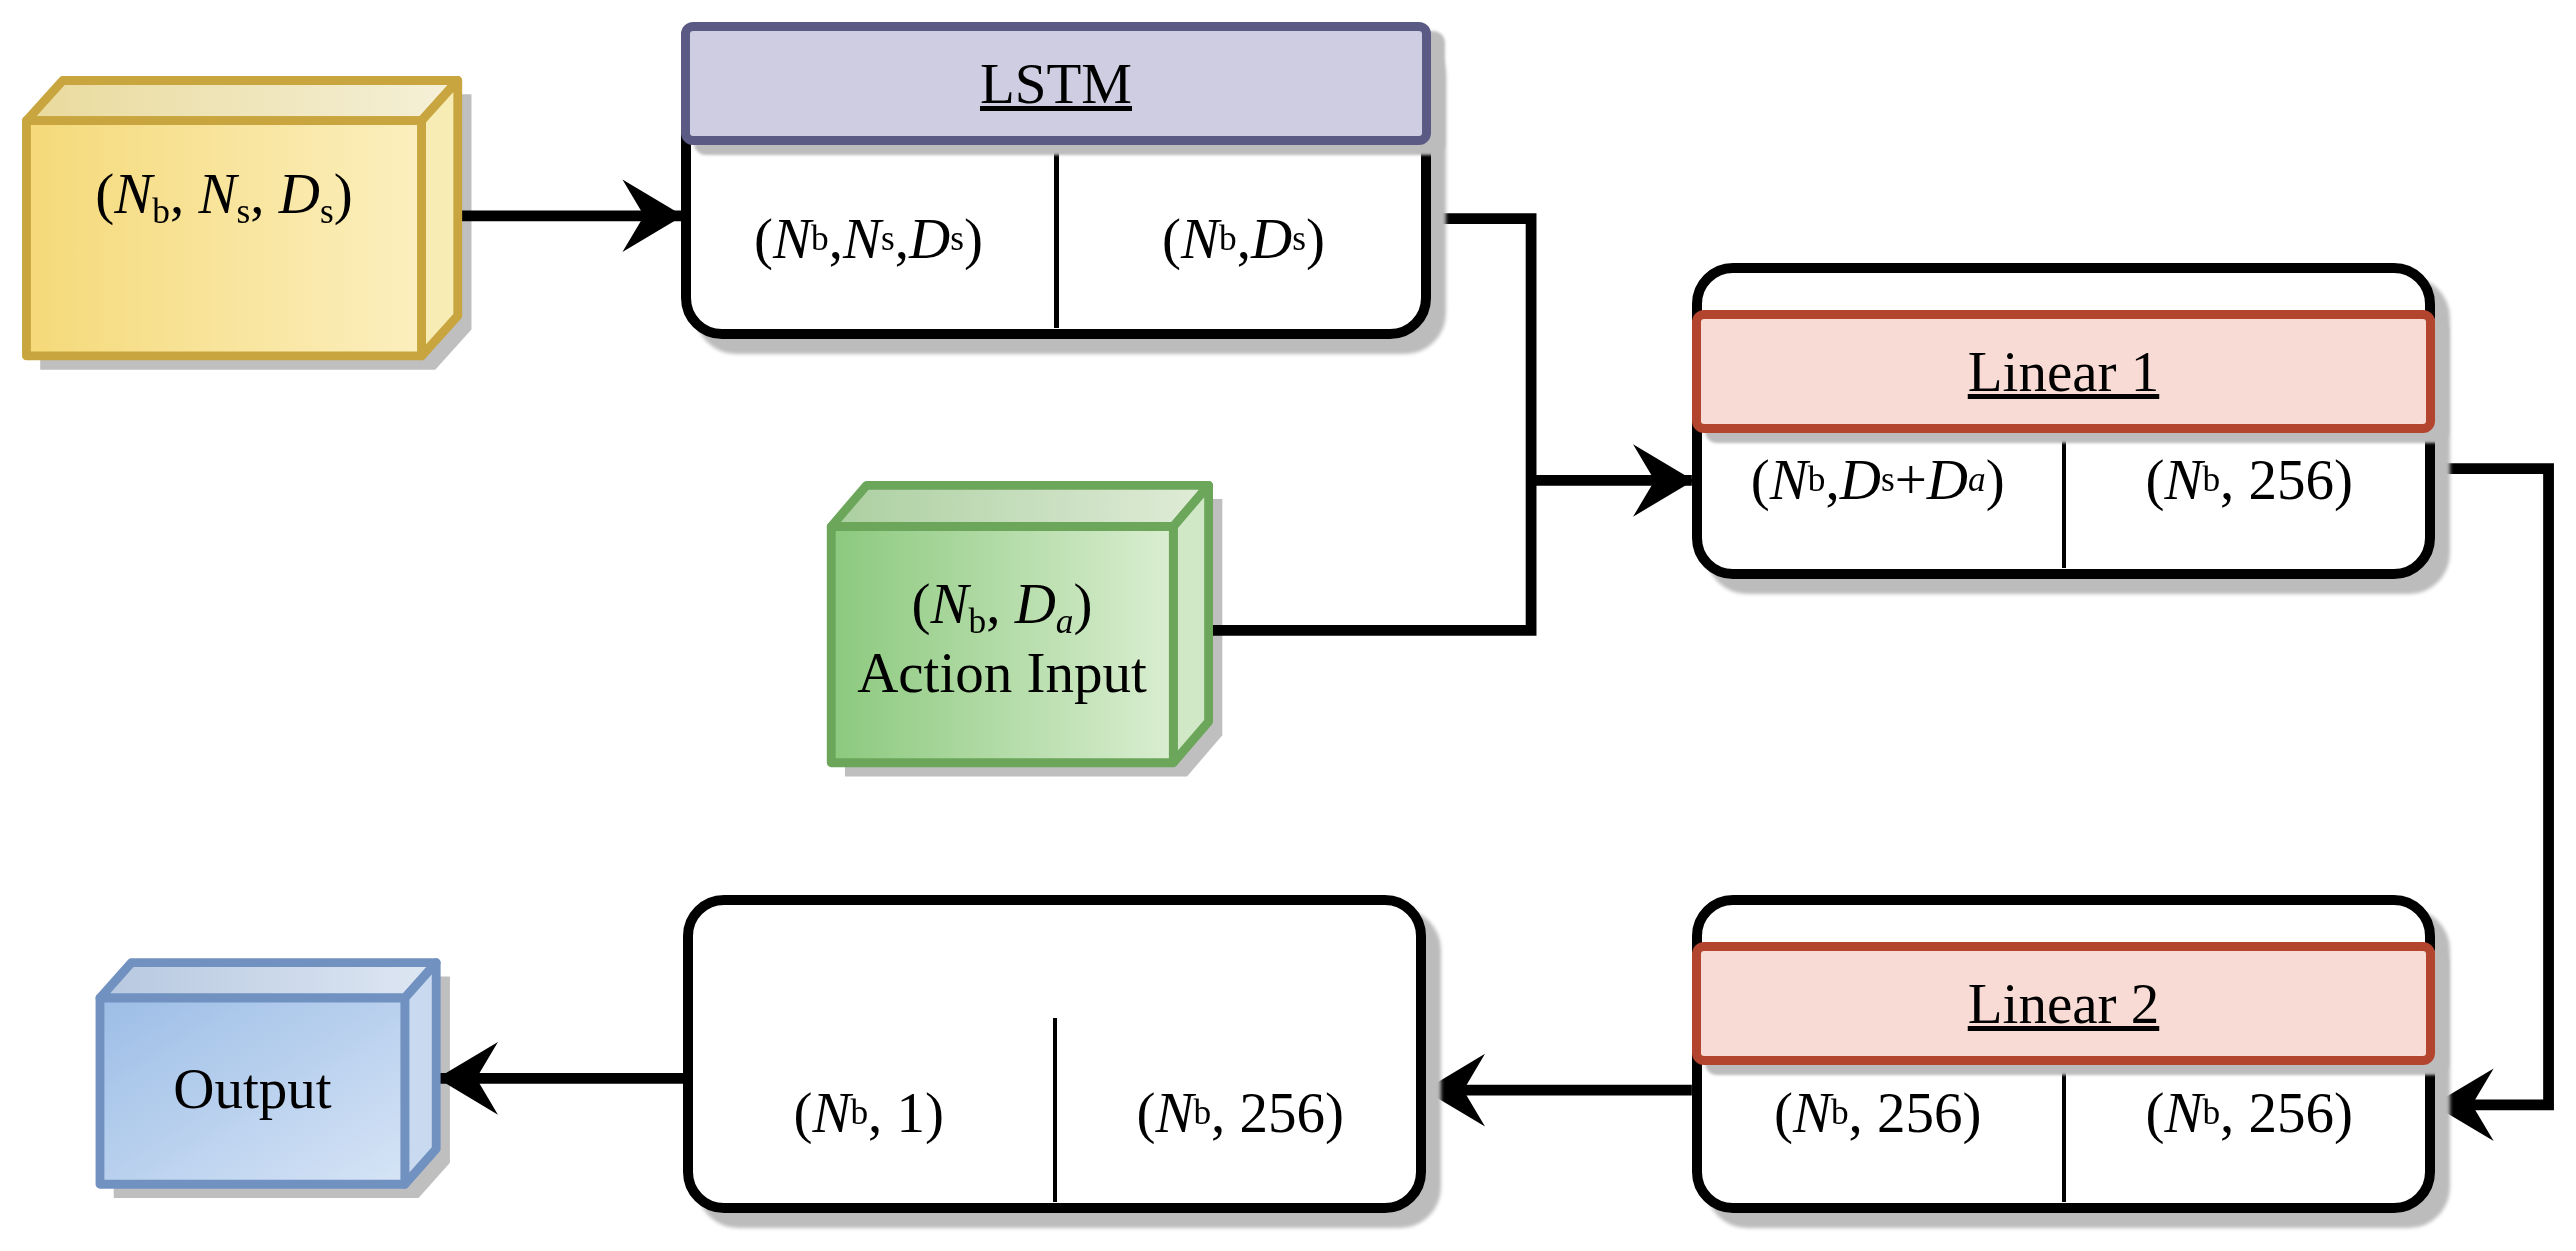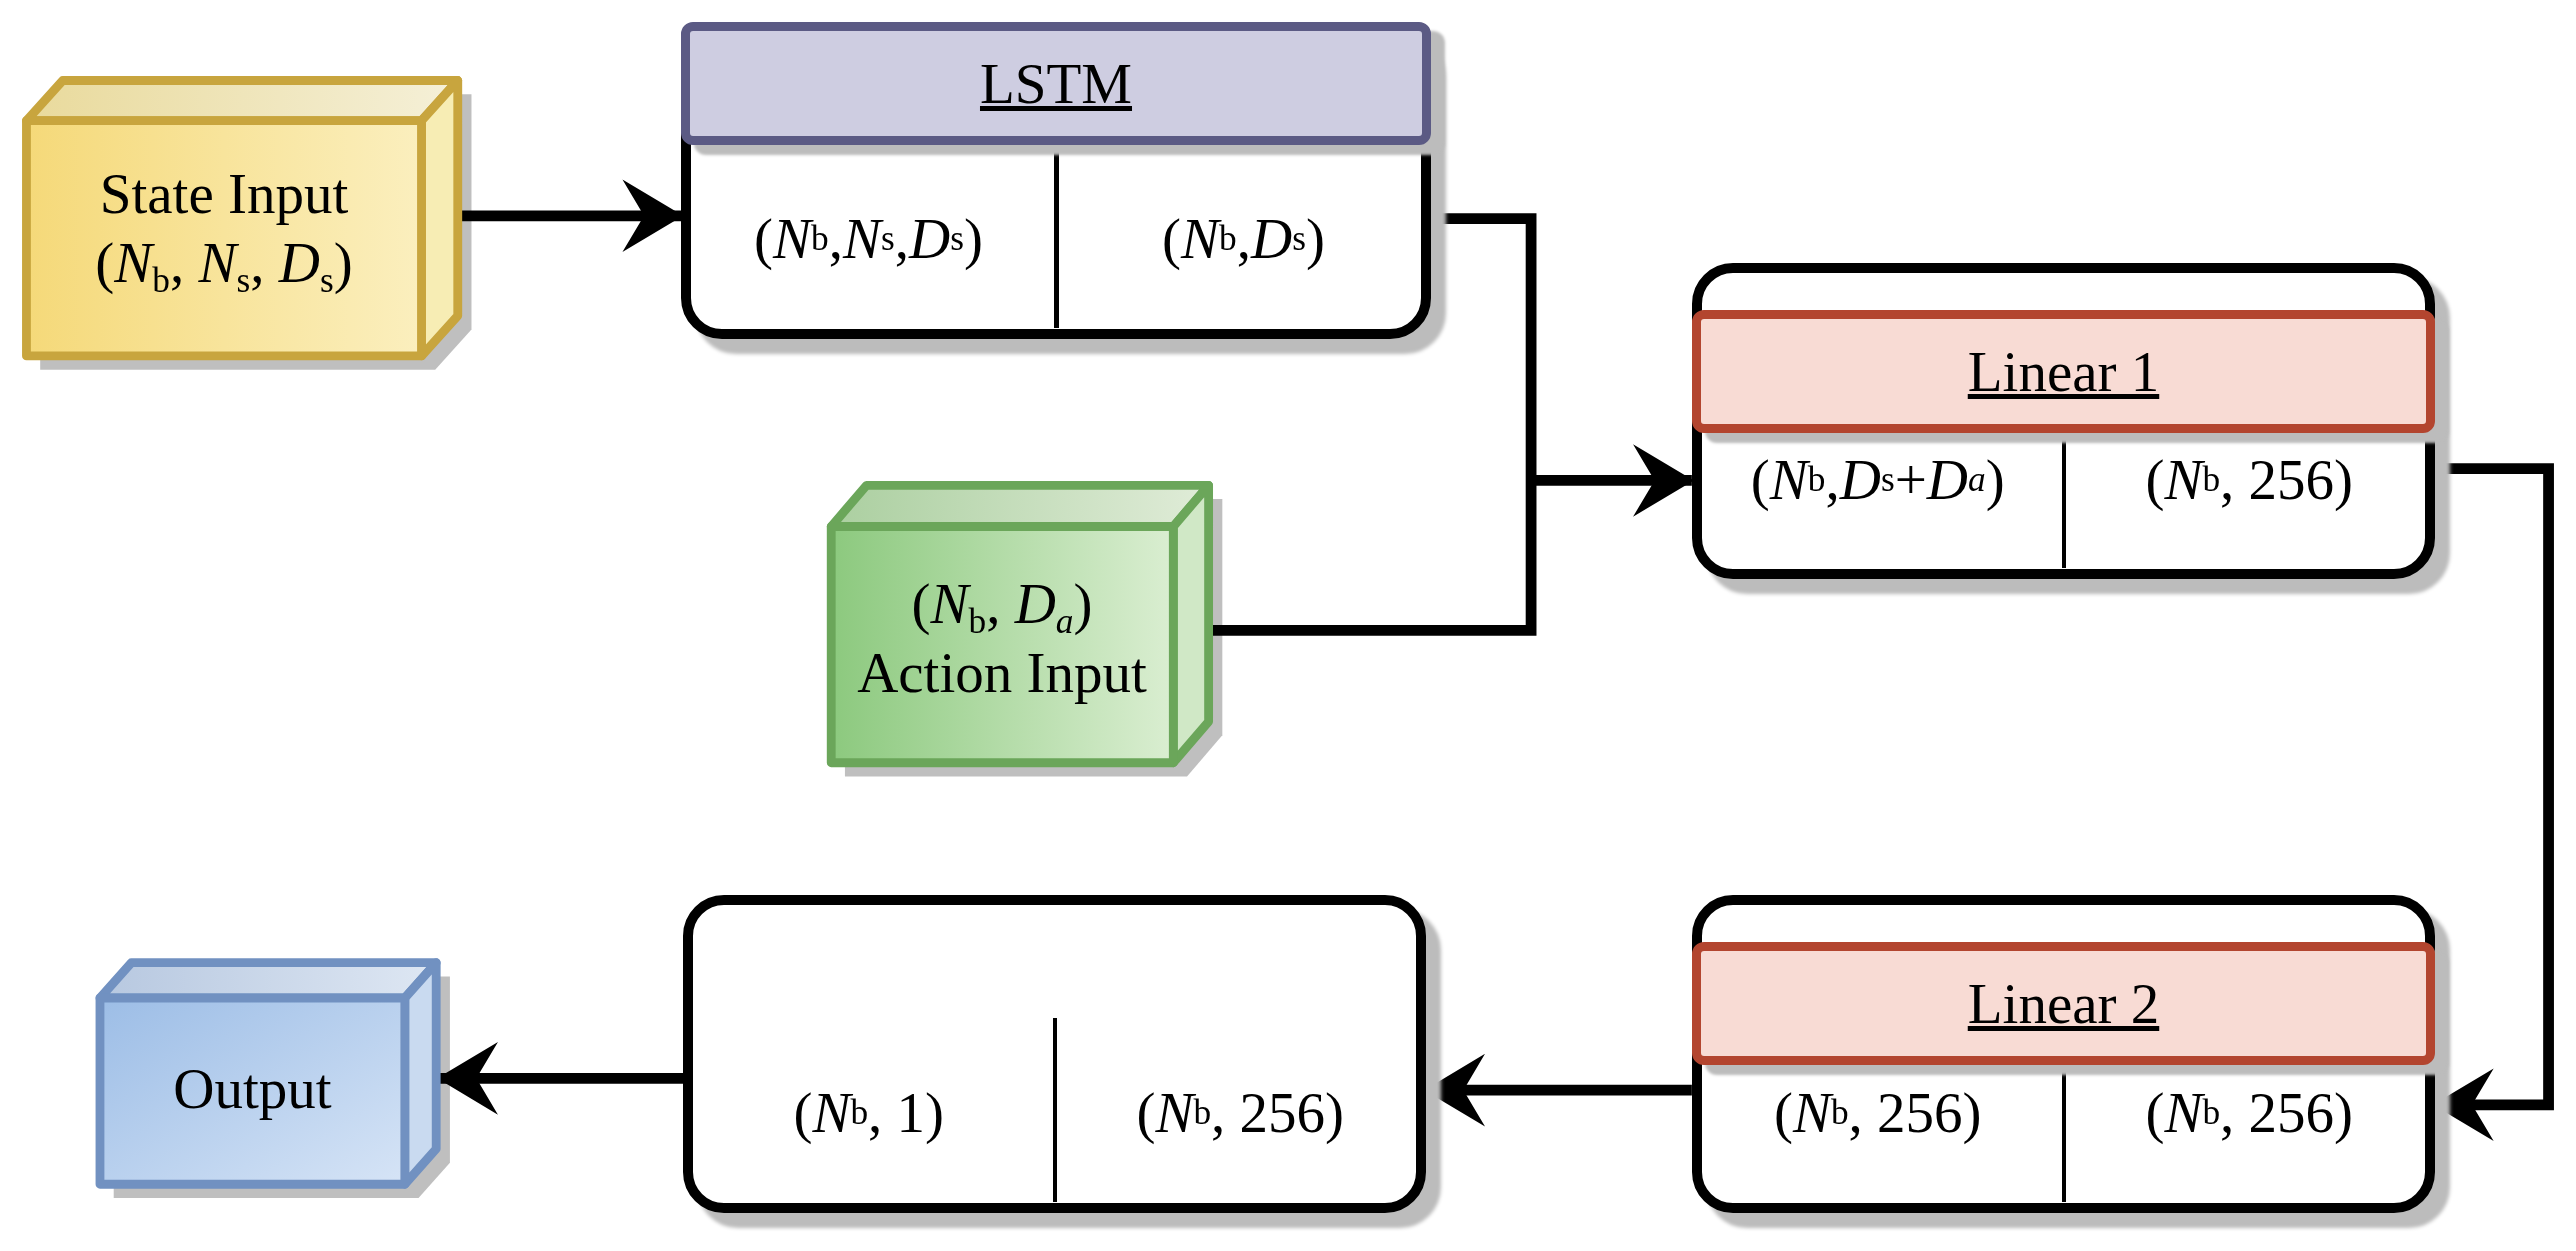--- a/index.html
+++ b/index.html
@@ -80,21 +80,20 @@
   </g>
 
   <g stroke="#7191C1" stroke-width="9" stroke-linejoin="round">
     <polygon fill="url(#gbt)" points="102,1018 134,982 445,982 413,1018"></polygon>
     <polygon fill="#C9DAF0" points="413,1018 445,982 445,1172 413,1208"></polygon>
     <polygon fill="url(#gb)" points="102,1018 413,1018 413,1208 102,1208"></polygon>
   </g>
 </svg>
 
 <div class="boxlabel" style="left:26.5px;top:159px;width:395px;">
-  <div>State Input</div>
   <div><span>(</span><span class="it">N</span><sub>b</sub><span>, </span><span class="it">N</span><sub>s</sub><span>, </span><span class="it">D</span><sub>s</sub><span>)</span></div>
 </div>
 
 <div class="boxlabel" style="left:831px;top:569px;width:342px;">
   <div><span>(</span><span class="it">N</span><sub>b</sub><span>, </span><span class="it">D</span><sub class="it">a</sub><span>)</span></div>
   <div>Action Input</div>
 </div>
 
 <div class="boxlabel" style="left:100px;top:1054px;width:305px;">
   <div>Output</div>

